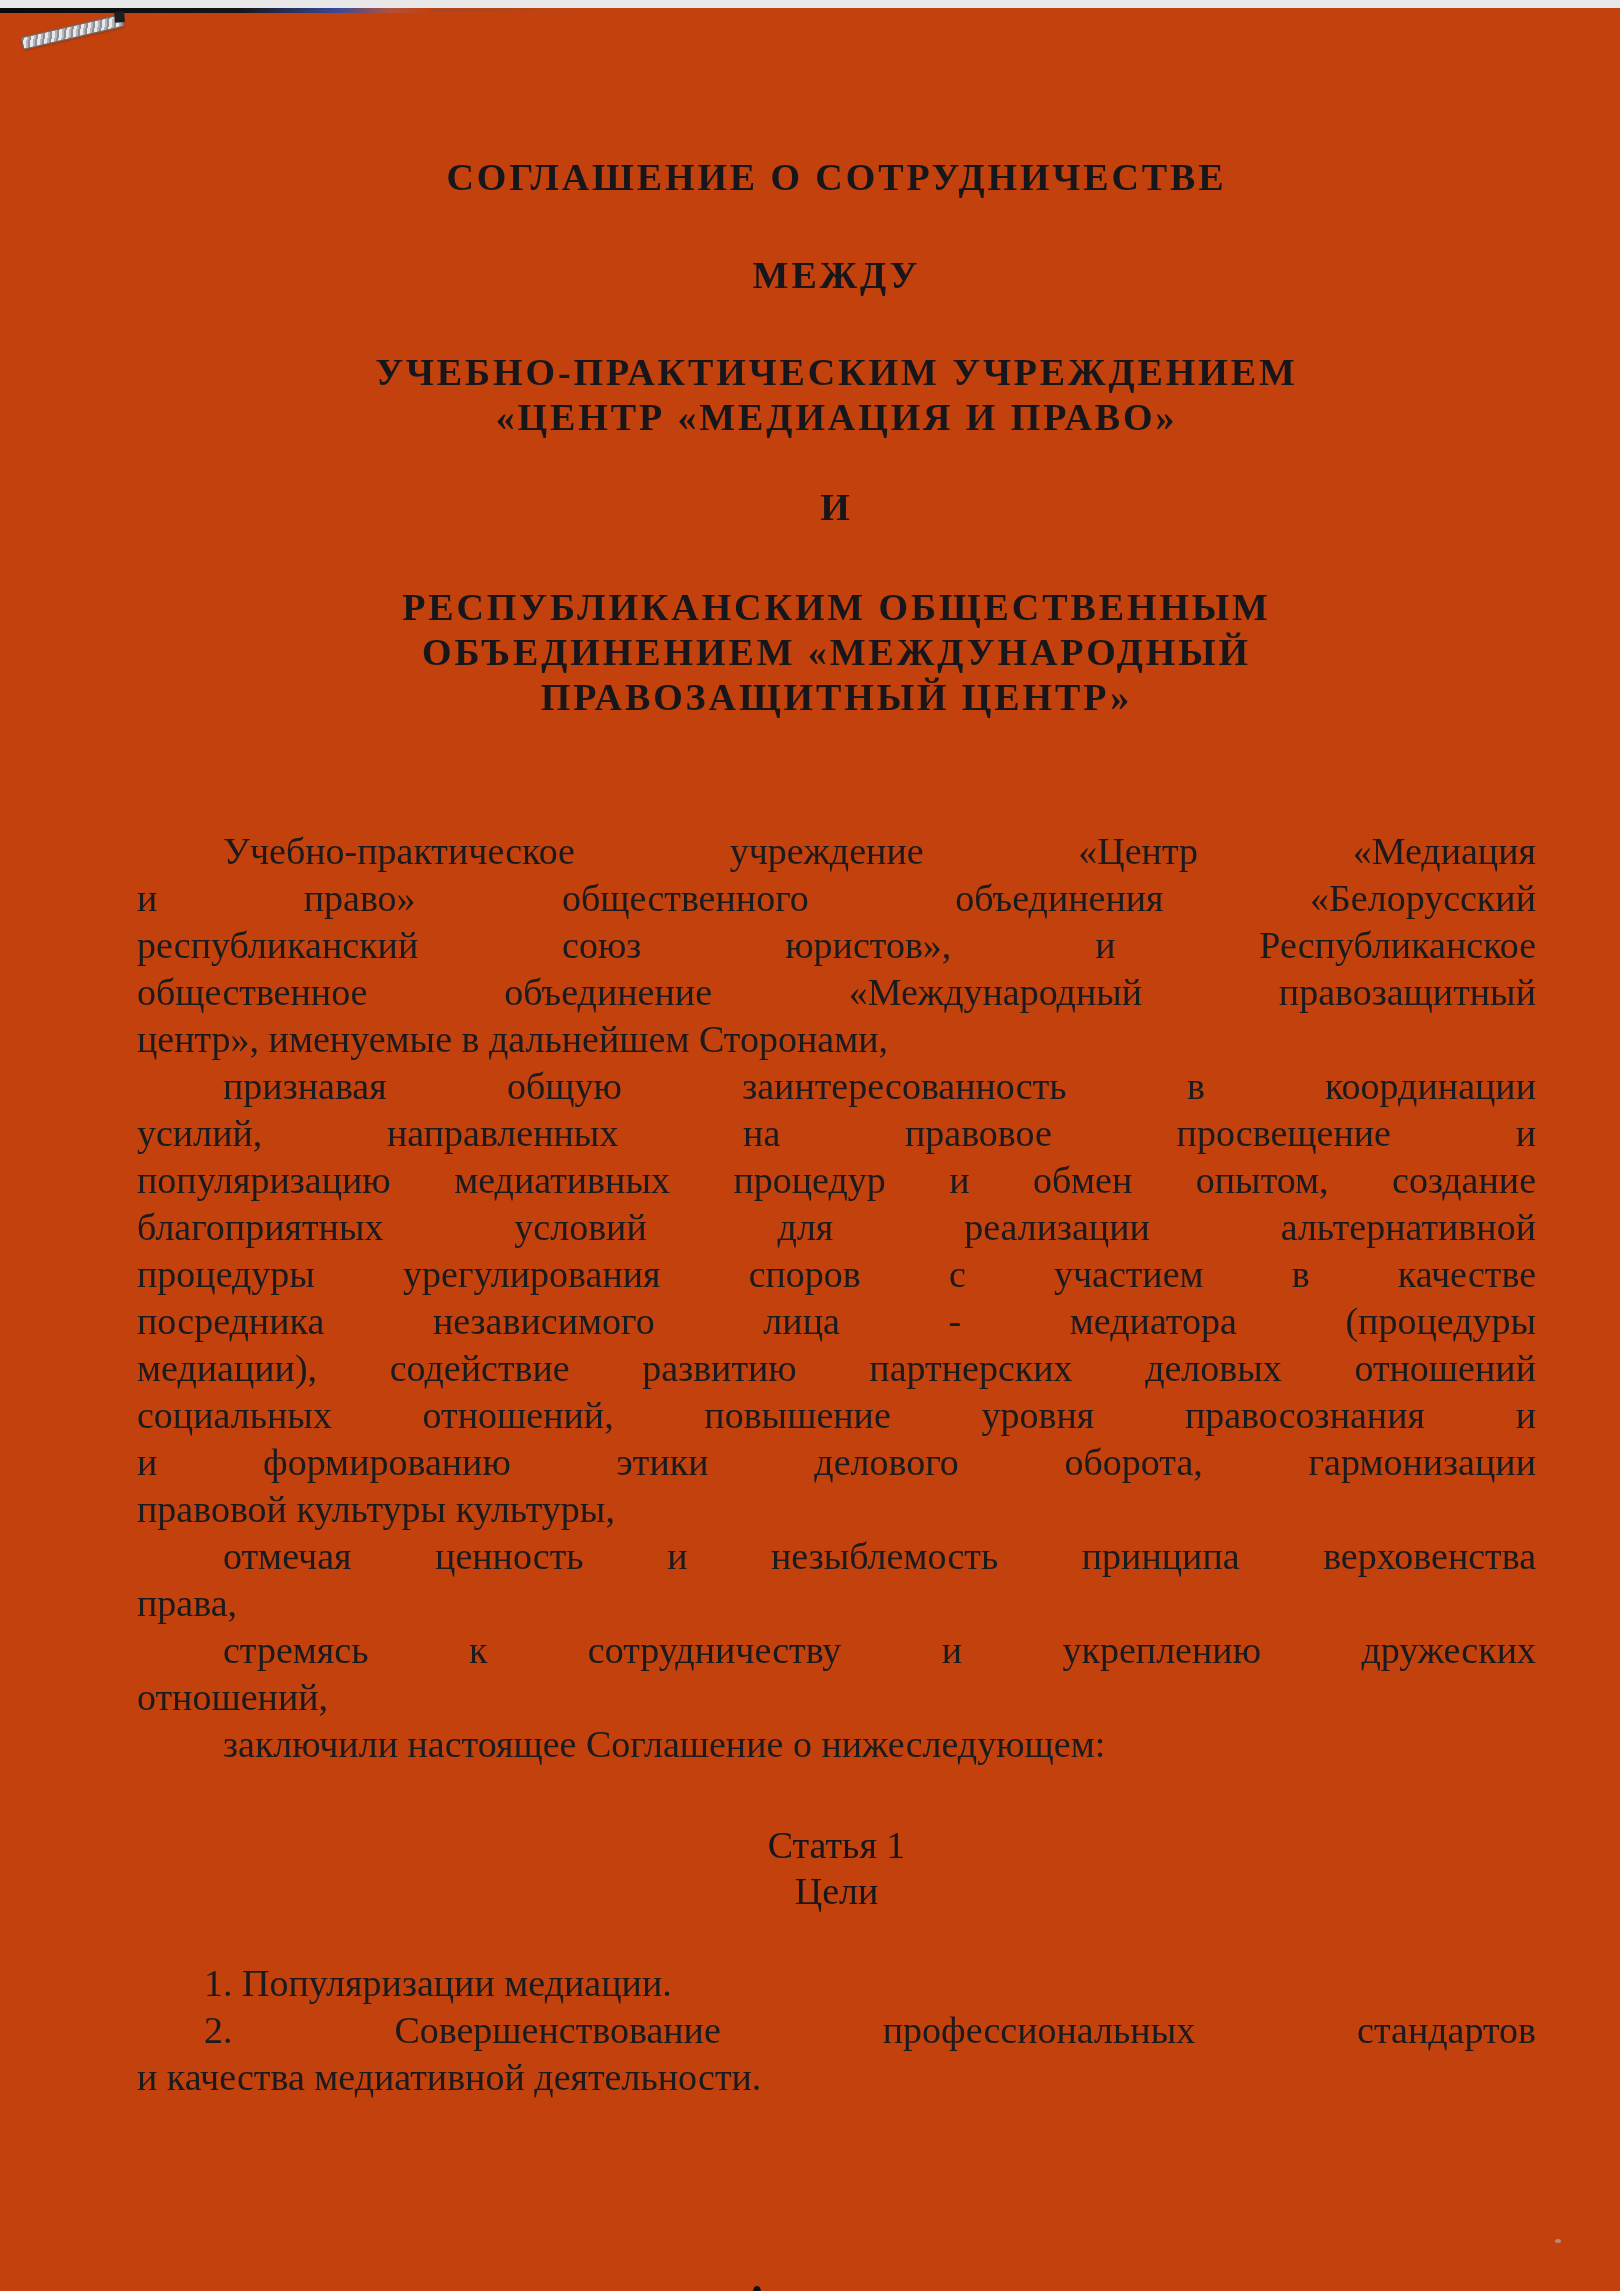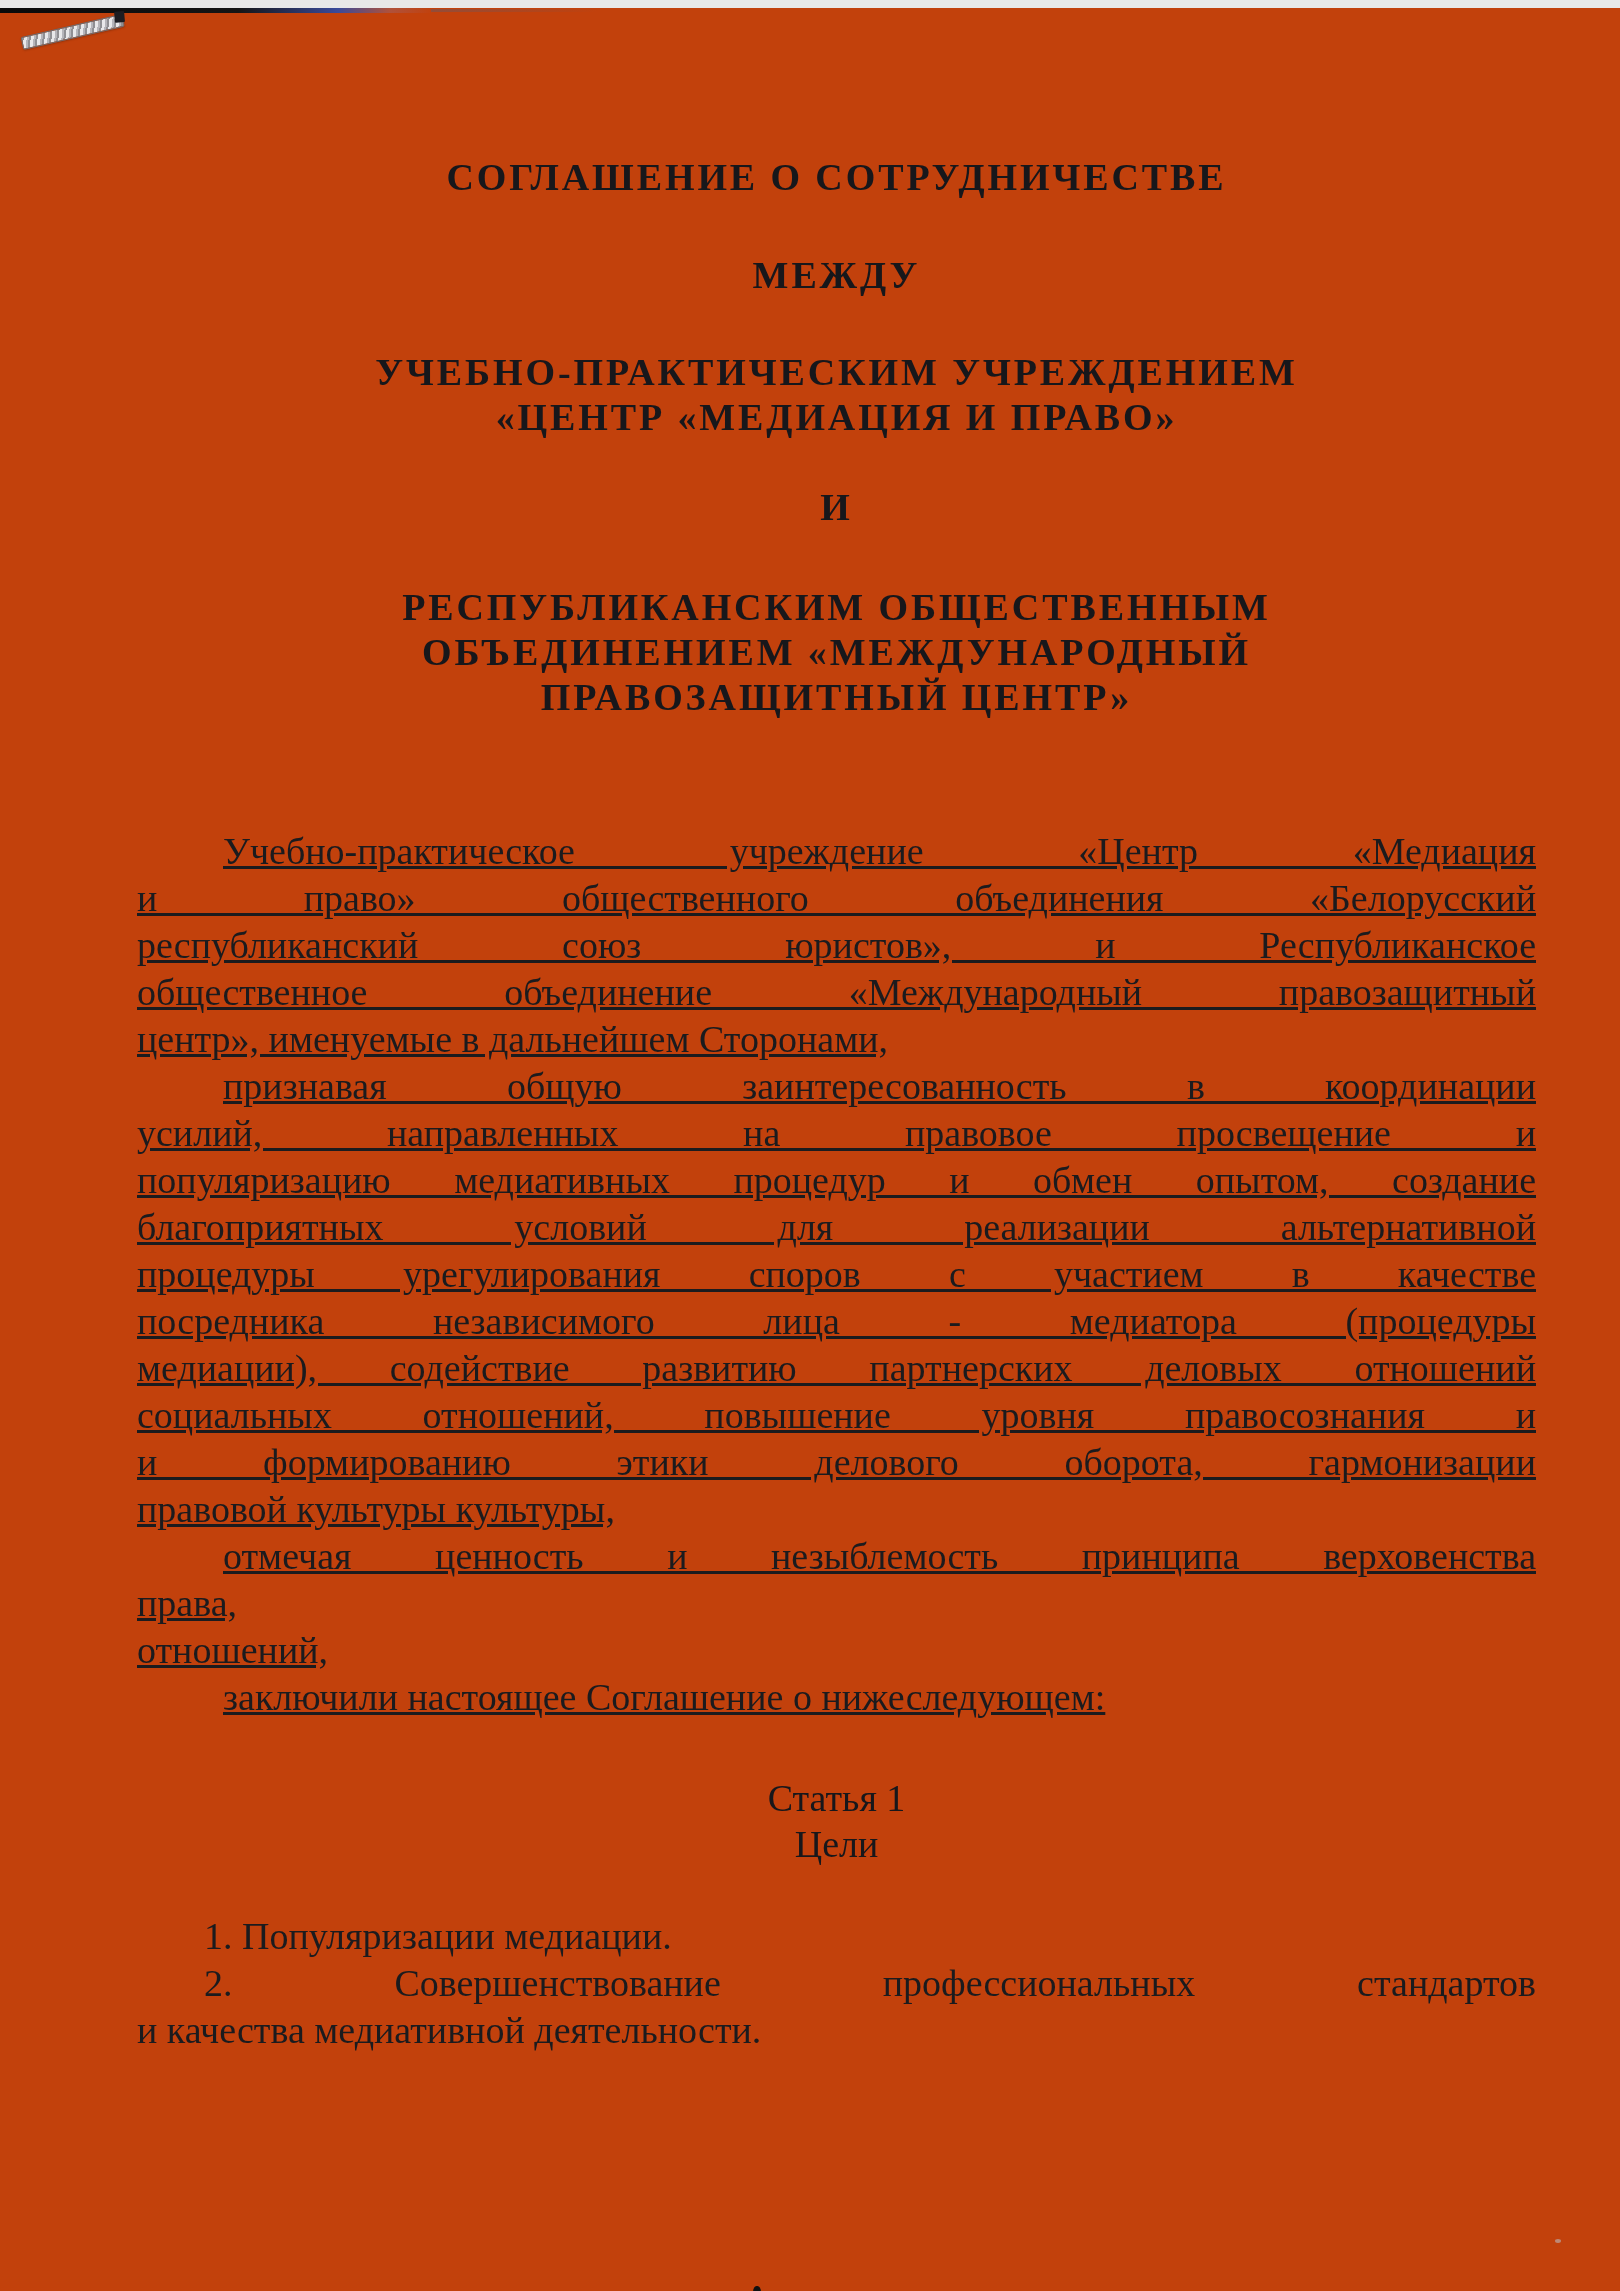--- a/index.html
+++ b/index.html
@@ -51,21 +51,21 @@
   .h{
     font-weight:bold;text-align:center;
     font-size:38px;line-height:45px;letter-spacing:2.9px;
     color:#17171b;
   }
   .h-title{margin-top:147px;}
   .h-between{margin-top:53px;}
   .h-party1{margin-top:52px;}
   .h-and{margin-top:45px;}
   .h-party2{margin-top:55px;text-align:center;}
-  .body-block{margin-top:108px;text-decoration:underline;}
+  .body-block{margin-top:108px;}
   .line{
     font-size:38px;line-height:47px;
     white-space:normal;
   }
   .jf{text-align:justify;text-align-last:justify;}
   .ind{text-indent:86px;}
   .ind-num{text-indent:67px;}
   .article-head{margin-top:54px;font-weight:normal;text-align:center;font-size:38px;line-height:46px;color:#17171b;}
   .article-sub{font-weight:normal;text-align:center;font-size:38px;line-height:46px;color:#17171b;}
   .list-block{margin-top:46px;}
@@ -114,20 +114,21 @@
         <div class="line jf">популяризацию медиативных процедур и обмен опытом, создание</div>
         <div class="line jf">благоприятных условий для реализации альтернативной</div>
         <div class="line jf">процедуры урегулирования споров с участием в качестве</div>
         <div class="line jf">посредника независимого лица - медиатора (процедуры</div>
         <div class="line jf">медиации), содействие развитию партнерских деловых отношений</div>
         <div class="line jf">социальных отношений, повышение уровня правосознания и</div>
         <div class="line jf">и формированию этики делового оборота, гармонизации</div>
         <div class="line">правовой культуры культуры,</div>
         <div class="line jf ind">отмечая ценность и незыблемость принципа верховенства</div>
         <div class="line">права,</div>
+        <div class="line jf ind">стремясь к сотрудничеству и укреплению дружеских</div>
         <div class="line">отношений,</div>
         <div class="line ind">заключили настоящее Соглашение о нижеследующем:</div>
       </div>
 
     <div class="article-head">Статья 1</div>
     <div class="article-sub">Цели</div>
 
     <div class="list-block">
         <div class="line ind-num">1. Популяризации медиации.</div>
         <div class="line jf ind-num">2. Совершенствование профессиональных стандартов</div>

